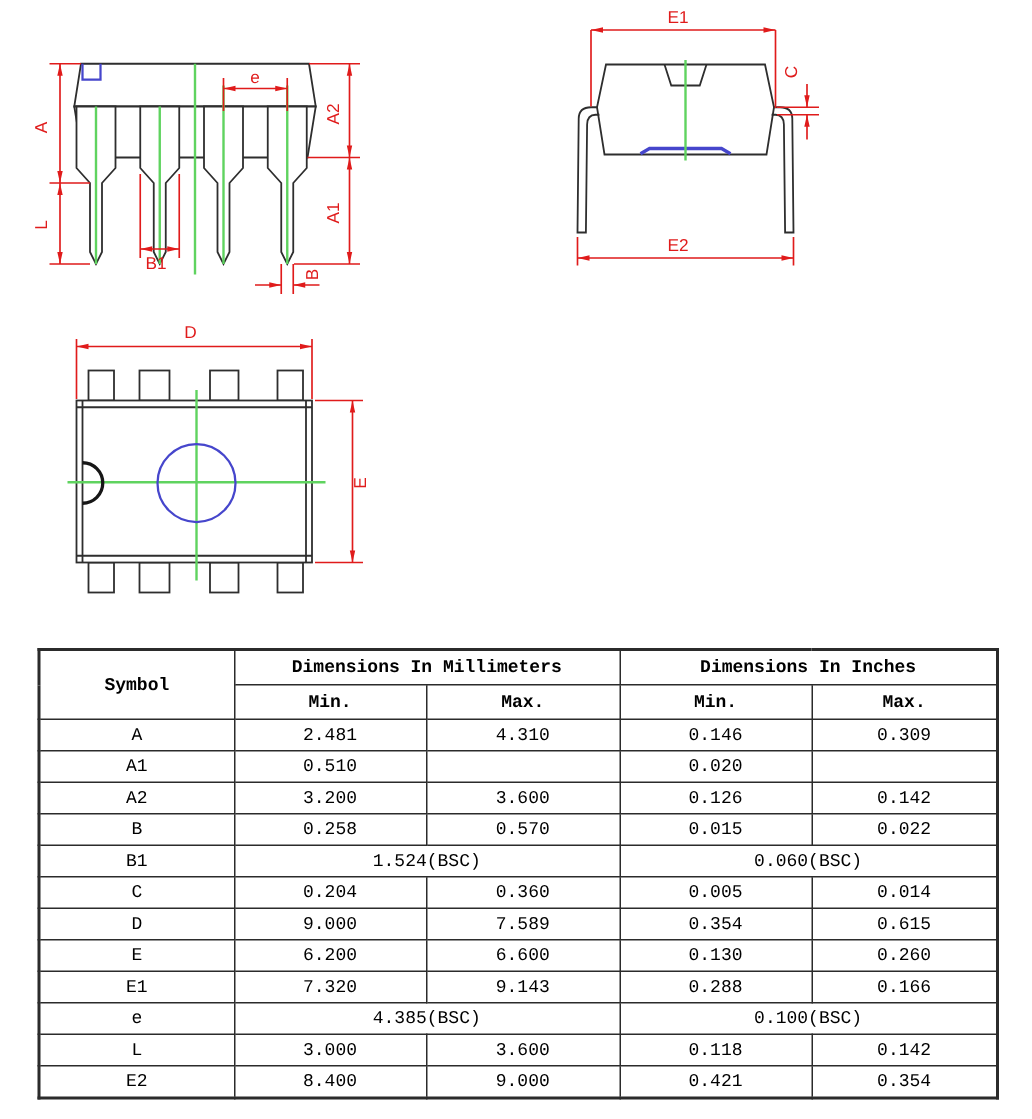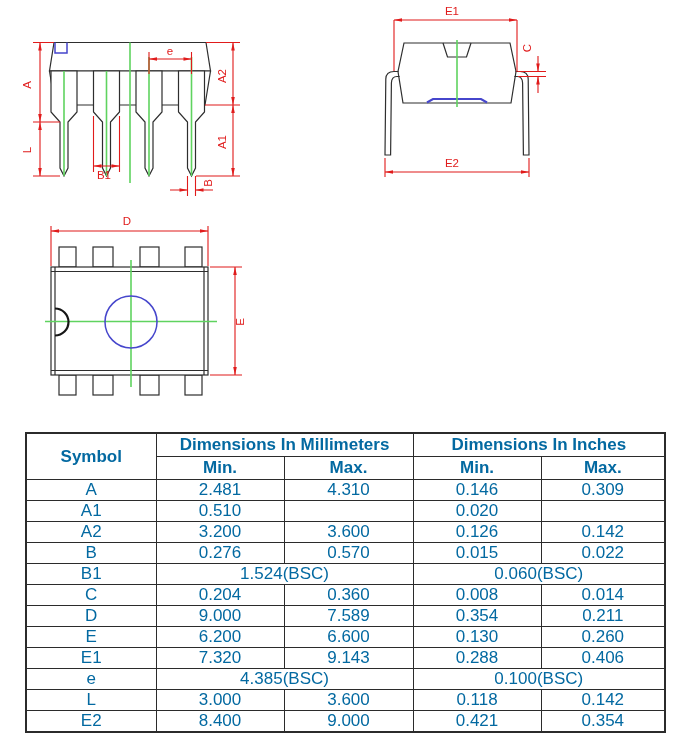--- a/index.html
+++ b/index.html
@@ -13,21 +13,21 @@
   .kn {stroke:#161616;stroke-width:2.2;fill:none;}
   .r  {stroke:#e01b1b;stroke-width:1.1;fill:none;}
   .ra {fill:#e01b1b;stroke:none;}
   .g  {stroke:#5fd35f;stroke-width:1.6;fill:none;}
   .b  {stroke:#4646cc;stroke-width:1.5;fill:none;}
   .b2 {stroke:#4646cc;stroke-width:2.2;fill:none;}
   text.rt{fill:#e01b1b;font-family:"Liberation Sans",sans-serif;font-size:11.5px;}
 
   
   table.dims{border-collapse:collapse;table-layout:fixed;width:639px;margin:12px 0 0 25px;
-             font-family:Liberation Sans, sans-serif;font-size:17px;color:#0369a1;
+             font-family:Liberation Mono, monospace;font-size:12px;color:#000000;
              border:2px solid #2b2b2b;}
   table.dims th, table.dims td{border:1.5px solid #2b2b2b;text-align:center;vertical-align:middle;
              padding:0;height:20px;overflow:hidden;white-space:nowrap;}
   table.dims thead th{font-weight:bold;height:22px;}
   table.dims td{font-weight:normal;}
 </style>
 </head>
 <body>
 
 <div class="page">
@@ -194,57 +194,57 @@
       </tr>
       <tr>
         <td>A2</td>
         <td>3.200</td>
         <td>3.600</td>
         <td>0.126</td>
         <td>0.142</td>
       </tr>
       <tr>
         <td>B</td>
-        <td>0.276</td>
+        <td>0.258</td>
         <td>0.570</td>
         <td>0.015</td>
         <td>0.022</td>
       </tr>
       <tr>
         <td>B1</td>
         <td colspan="2">1.524(BSC)</td>
         <td colspan="2">0.060(BSC)</td>
       </tr>
       <tr>
         <td>C</td>
         <td>0.204</td>
         <td>0.360</td>
-        <td>0.008</td>
+        <td>0.005</td>
         <td>0.014</td>
       </tr>
       <tr>
         <td>D</td>
         <td>9.000</td>
         <td>7.589</td>
         <td>0.354</td>
-        <td>0.211</td>
+        <td>0.615</td>
       </tr>
       <tr>
         <td>E</td>
         <td>6.200</td>
         <td>6.600</td>
         <td>0.130</td>
         <td>0.260</td>
       </tr>
       <tr>
         <td>E1</td>
         <td>7.320</td>
         <td>9.143</td>
         <td>0.288</td>
-        <td>0.406</td>
+        <td>0.166</td>
       </tr>
       <tr>
         <td>e</td>
         <td colspan="2">4.385(BSC)</td>
         <td colspan="2">0.100(BSC)</td>
       </tr>
       <tr>
         <td>L</td>
         <td>3.000</td>
         <td>3.600</td>

